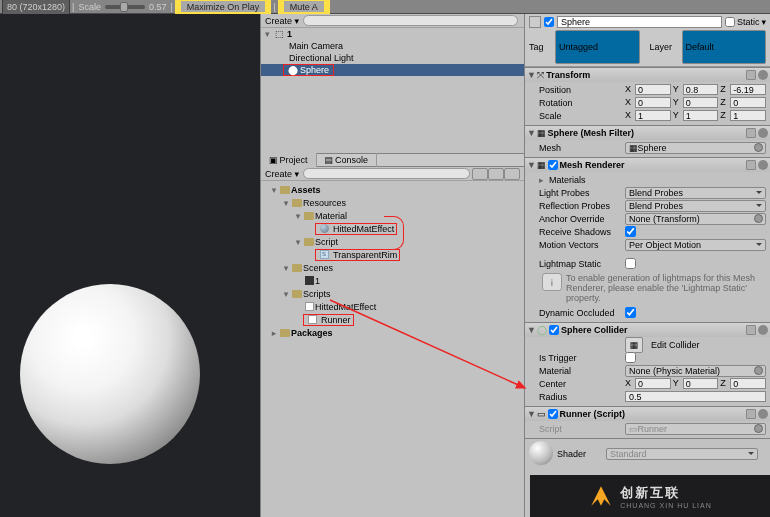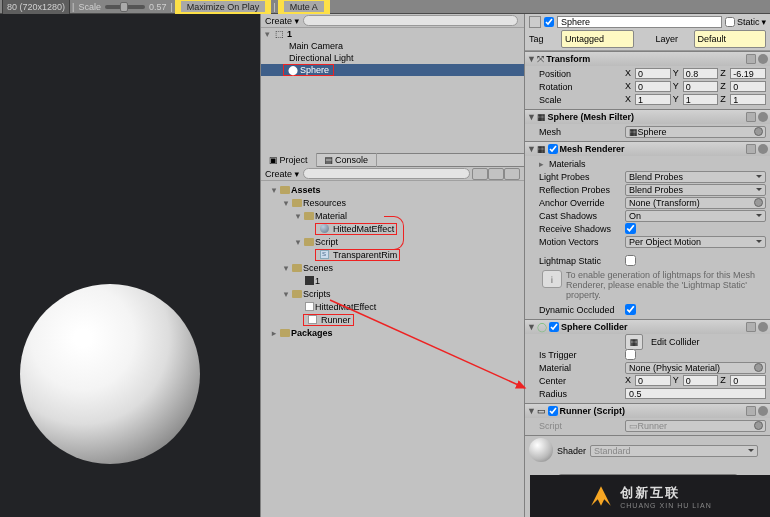--- a/index.html
+++ b/index.html
@@ -41,23 +41,23 @@
   .ind1{padding-left:8px;}.ind2{padding-left:20px;}.ind3{padding-left:32px;}.ind4{padding-left:44px;}
   
   .inspector{flex:1;background:#c2c2c2;display:flex;flex-direction:column;overflow:hidden;}
   .insp-body{flex:1;overflow:auto;}
   .go-hdr{background:#c9c9c9;padding:2px 4px;border-bottom:1px solid #999;}
   .go-name{display:flex;align-items:center;gap:3px;}
   .go-name .cube{width:12px;height:12px;background:#ccc;border:1px solid #888;}
   .go-name input[type=checkbox]{width:10px;height:10px;}
   .go-name .nm{flex:1;background:#fff;border:1px solid #888;height:12px;padding:0 3px;display:flex;align-items:center;}
   .go-name .static{display:flex;align-items:center;gap:2px;}
-  .go-tag{display:flex;align-items:center;gap:8px;margin-top:2px;}
+  .go-tag{display:flex;align-items:center;gap:2px;margin-top:2px;}
   .go-tag .l{width:24px;}
-  .go-tag .dd{background:#fef9c3;border:1px solid #888;height:12px;flex:1;padding:8px 3px;display:flex;align-items:center;border-radius:2px;}
+  .go-tag .dd{background:#0369a1;border:1px solid #888;height:12px;flex:1;padding:16px 3px;display:flex;align-items:center;border-radius:2px;}
   
   .comp{border-top:1px solid #808080;}
   .comp-hdr{height:14px;background:linear-gradient(#d2d2d2,#bcbcbc);display:flex;align-items:center;padding:0 2px;gap:2px;}
   .comp-hdr .fold{width:8px;color:#555;}
   .comp-hdr .cb{width:10px;height:10px;}
   .comp-hdr .name{font-weight:bold;flex:1;}
   .comp-hdr .hicon{width:10px;height:10px;background:#b0b0b0;border:1px solid #888;border-radius:1px;}
   .comp-hdr .gear{width:10px;height:10px;background:#888;border-radius:50%;}
   .comp-body{padding:1px 4px 3px 14px;}
   .prop{display:flex;align-items:center;height:13px;gap:2px;}
@@ -70,21 +70,21 @@
   .dropdown{background:#cacaca;border:1px solid #888;height:12px;flex:1;padding:0 3px;display:flex;align-items:center;border-radius:2px;}
   .dropdown:after{content:"";border-left:3px solid transparent;border-right:3px solid transparent;border-top:3px solid #444;margin-left:auto;}
   .chk{width:11px;height:11px;}
   .info{display:flex;gap:4px;padding:3px;font-size:8px;color:#666;align-items:flex-start;}
   .info .iicon{width:20px;height:18px;background:#ddd;border:1px solid #999;border-radius:3px;display:flex;align-items:center;justify-content:center;flex-shrink:0;}
   
   .mat-prev{display:flex;align-items:center;padding:2px 4px;border-top:1px solid #808080;gap:4px;}
   .mat-prev .sph{width:24px;height:24px;border-radius:50%;background:radial-gradient(circle at 35% 30%,#fff,#bbb 60%,#777);}
   .mat-prev .info2{flex:1;}
   .mat-prev .nm{font-weight:bold;}
-  .mat-prev .sh{display:flex;align-items:center;gap:4px;margin-top:1px;}
+  .mat-prev .sh{display:flex;align-items:center;gap:20px;margin-top:1px;}
   
   .addc{margin:10px auto;display:flex;justify-content:center;}
   .addc-btn{width:180px;height:18px;background:linear-gradient(#ededed,#d0d0d0);border:1px solid #7a7a7a;border-radius:3px;display:flex;align-items:center;justify-content:center;}
   
   .footer{position:absolute;bottom:0;right:0;width:240px;height:42px;background:#1c1c1f;display:flex;align-items:center;justify-content:center;gap:6px;}
   .footer .logo{width:26px;height:26px;}
   .footer .tx{color:#ddd;}
   .footer .tx .cn{font-size:13px;font-weight:bold;letter-spacing:2px;}
   .footer .tx .py{font-size:7px;color:#888;letter-spacing:1px;}
   
@@ -356,24 +356,20 @@
               <span class="dropdown">Blend Probes</span>
             </div>
         <div class="prop">
               <span class="lbl">Anchor Override</span>
               <span class="objfield">
                 <span>None (Transform)</span>
                 <span class="dot"></span>
               </span>
             </div>
         <div class="prop">
-              <span class="lbl">Cast Shadows</span>
-              <span class="dropdown">On</span>
-            </div>
-        <div class="prop">
               <span class="lbl">Receive Shadows</span>
               <input type="checkbox" checked="" class="chk" style="">
             </div>
         <div class="prop">
               <span class="lbl">Motion Vectors</span>
               <span class="dropdown">Per Object Motion</span>
             </div>
         <div style="height:6px"></div>
         <div class="prop">
               <span class="lbl">Lightmap Static</span>

